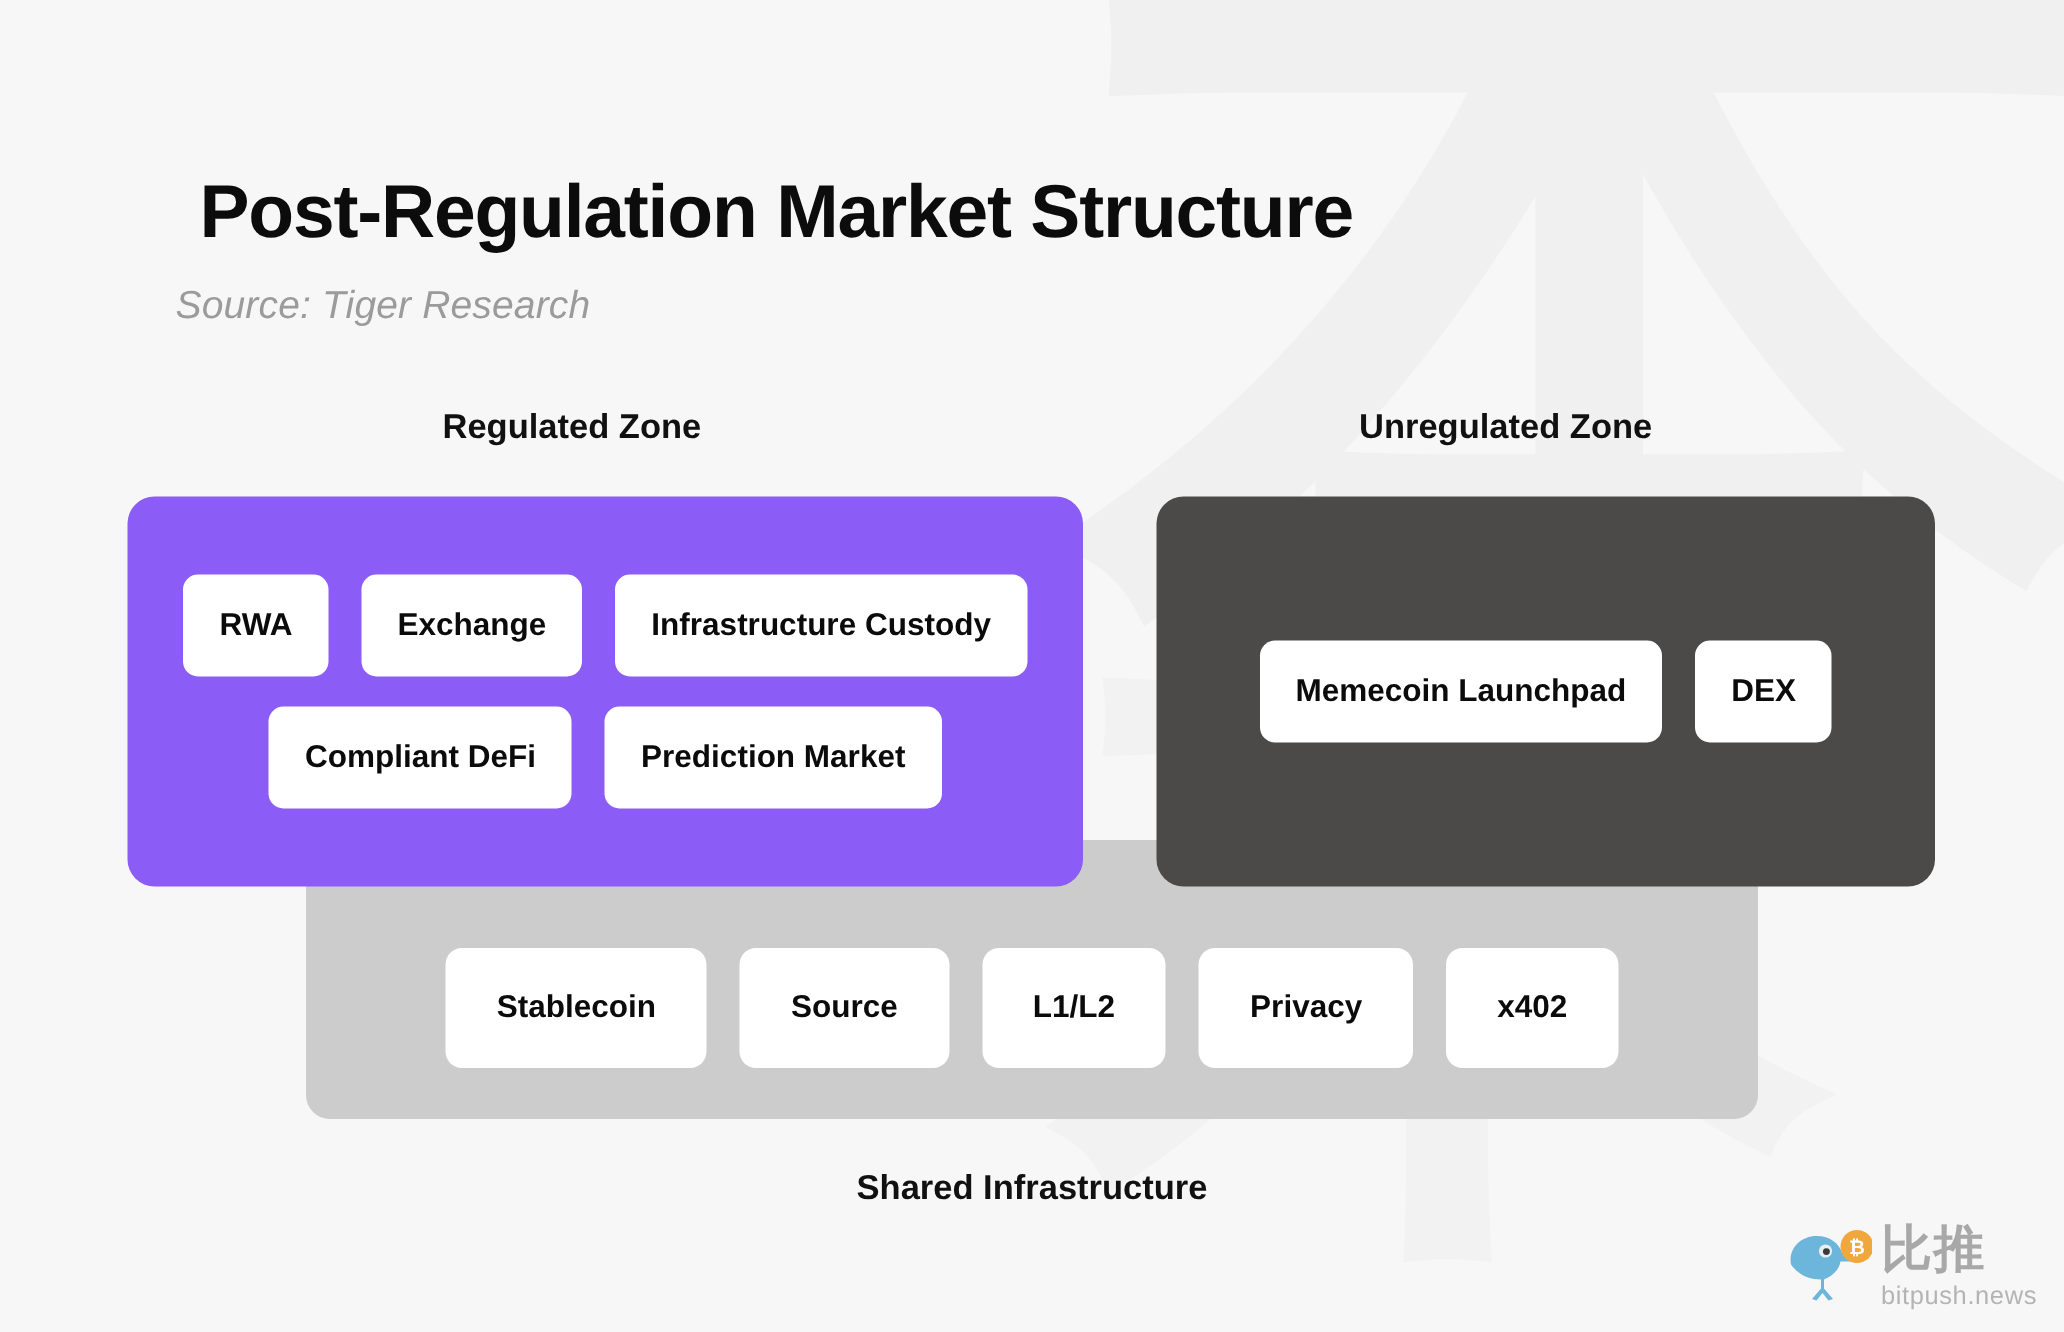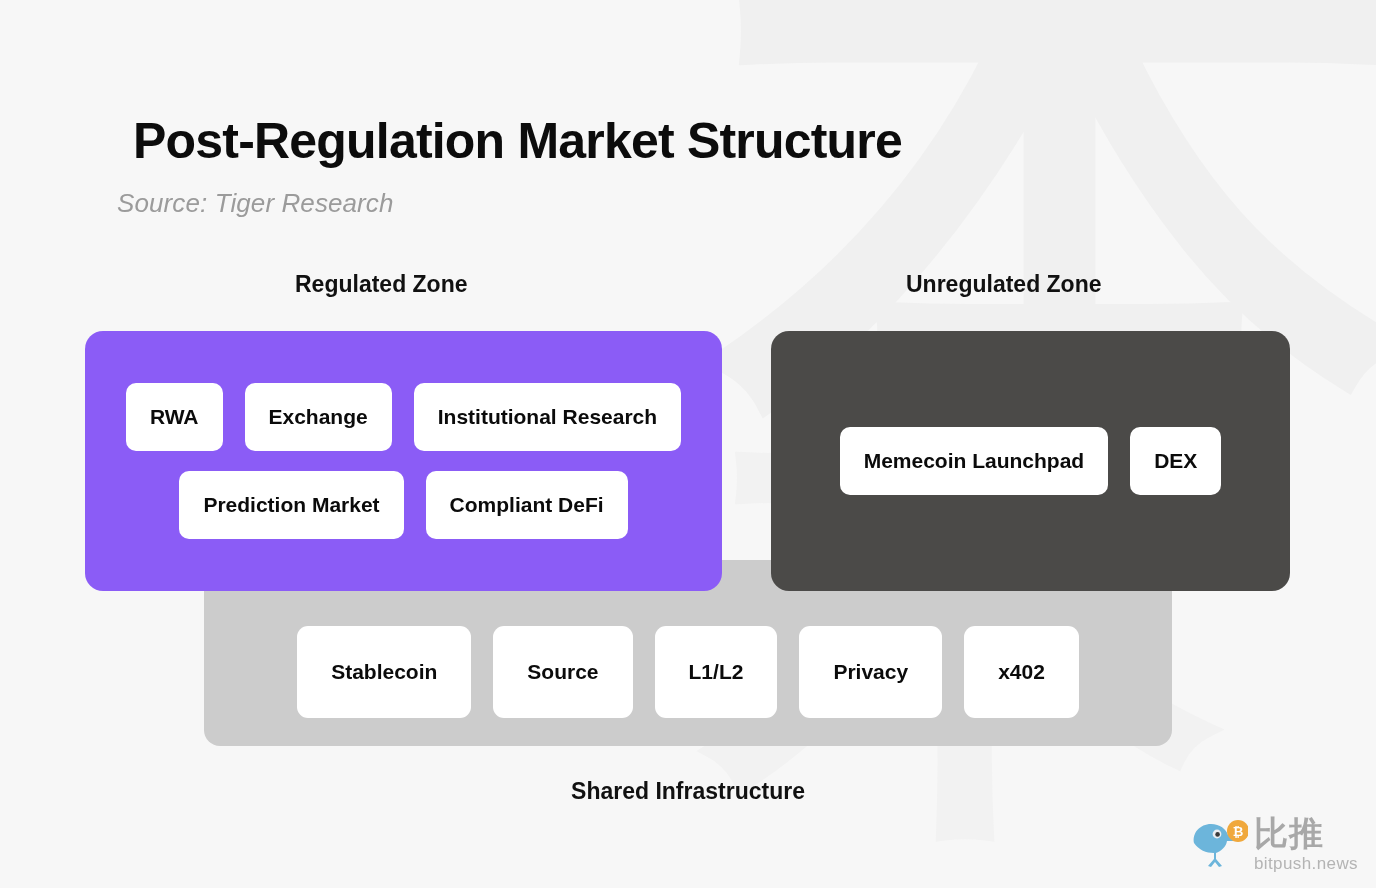--- a/index.html
+++ b/index.html
@@ -145,21 +145,21 @@
     justify-content: center;
     white-space: nowrap;
     box-sizing: border-box;
   }
   .zone-card {
     height: 68px;
     padding: 0 24px;
     font-size: 21px;
   }
   .infra-card {
-    height: 92px;
+    height: 80px;
     padding: 0 34px;
     font-size: 21px;
     border-radius: 11px;
   }
 
   
   #shared-infra-caption {
     position: absolute;
     left: 0;
     right: 0;
@@ -222,25 +222,25 @@
   <div class="card infra-card">Source</div>
   <div class="card infra-card">L1/L2</div>
   <div class="card infra-card">Privacy</div>
   <div class="card infra-card">x402</div>
 </div>
 
 <div class="zone-panel" id="regulated-zone-panel">
   <div class="zone-row">
     <div class="card zone-card">RWA</div>
     <div class="card zone-card">Exchange</div>
-    <div class="card zone-card">Institutional Research</div>
+    <div class="card zone-card">Infrastructure Custody</div>
   </div>
   <div class="zone-row">
+    <div class="card zone-card">Compliant DeFi</div>
     <div class="card zone-card">Prediction Market</div>
-    <div class="card zone-card">Compliant DeFi</div>
   </div>
 </div>
 
 <div class="zone-panel" id="unregulated-zone-panel">
   <div class="zone-row">
     <div class="card zone-card">Memecoin Launchpad</div>
     <div class="card zone-card">DEX</div>
   </div>
 </div>
 

